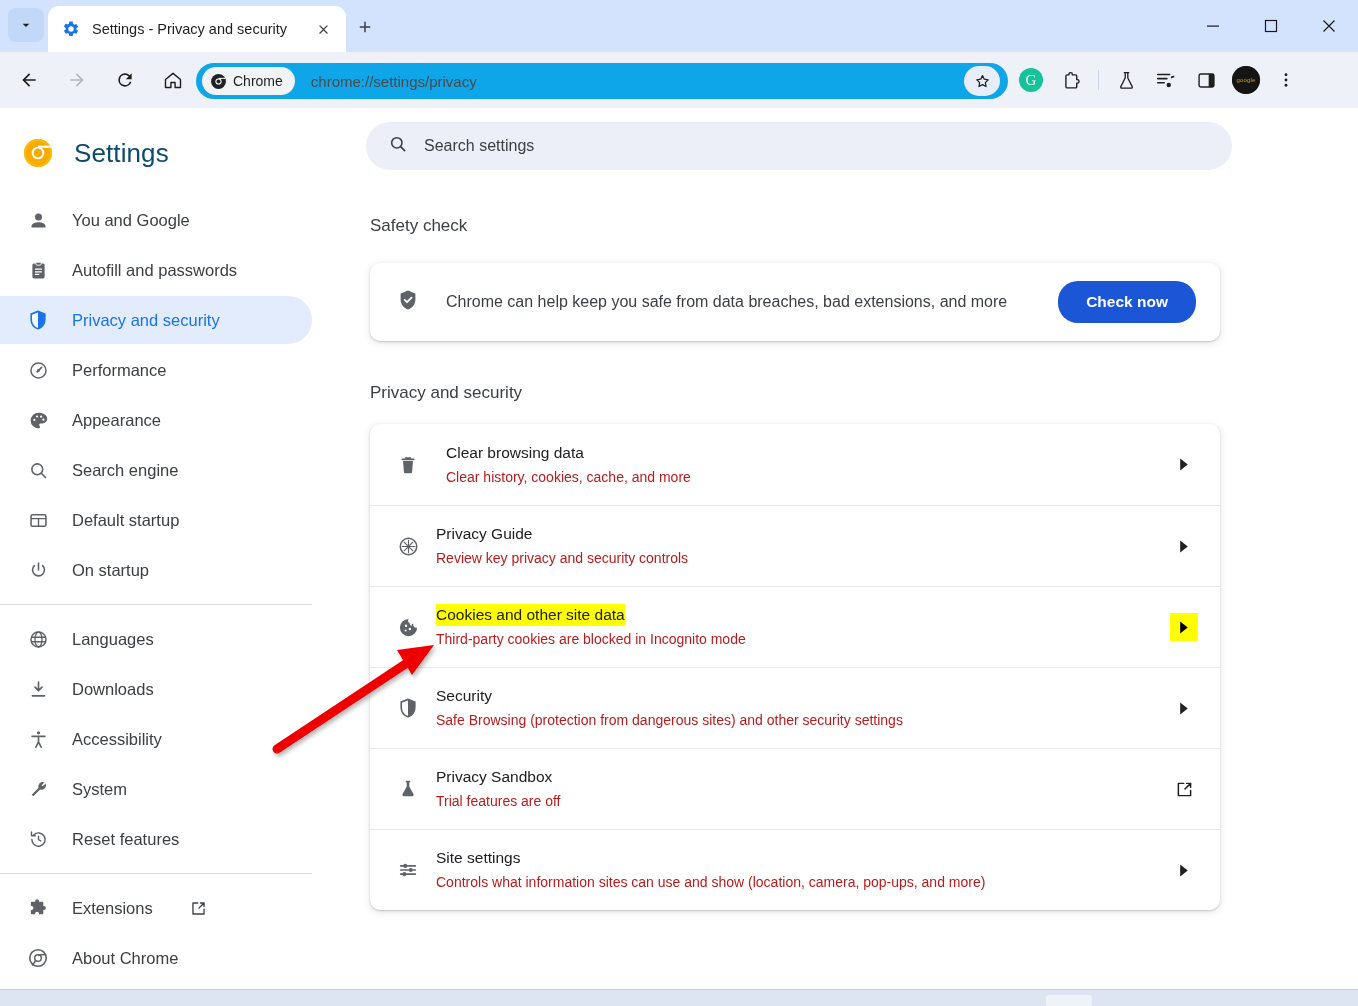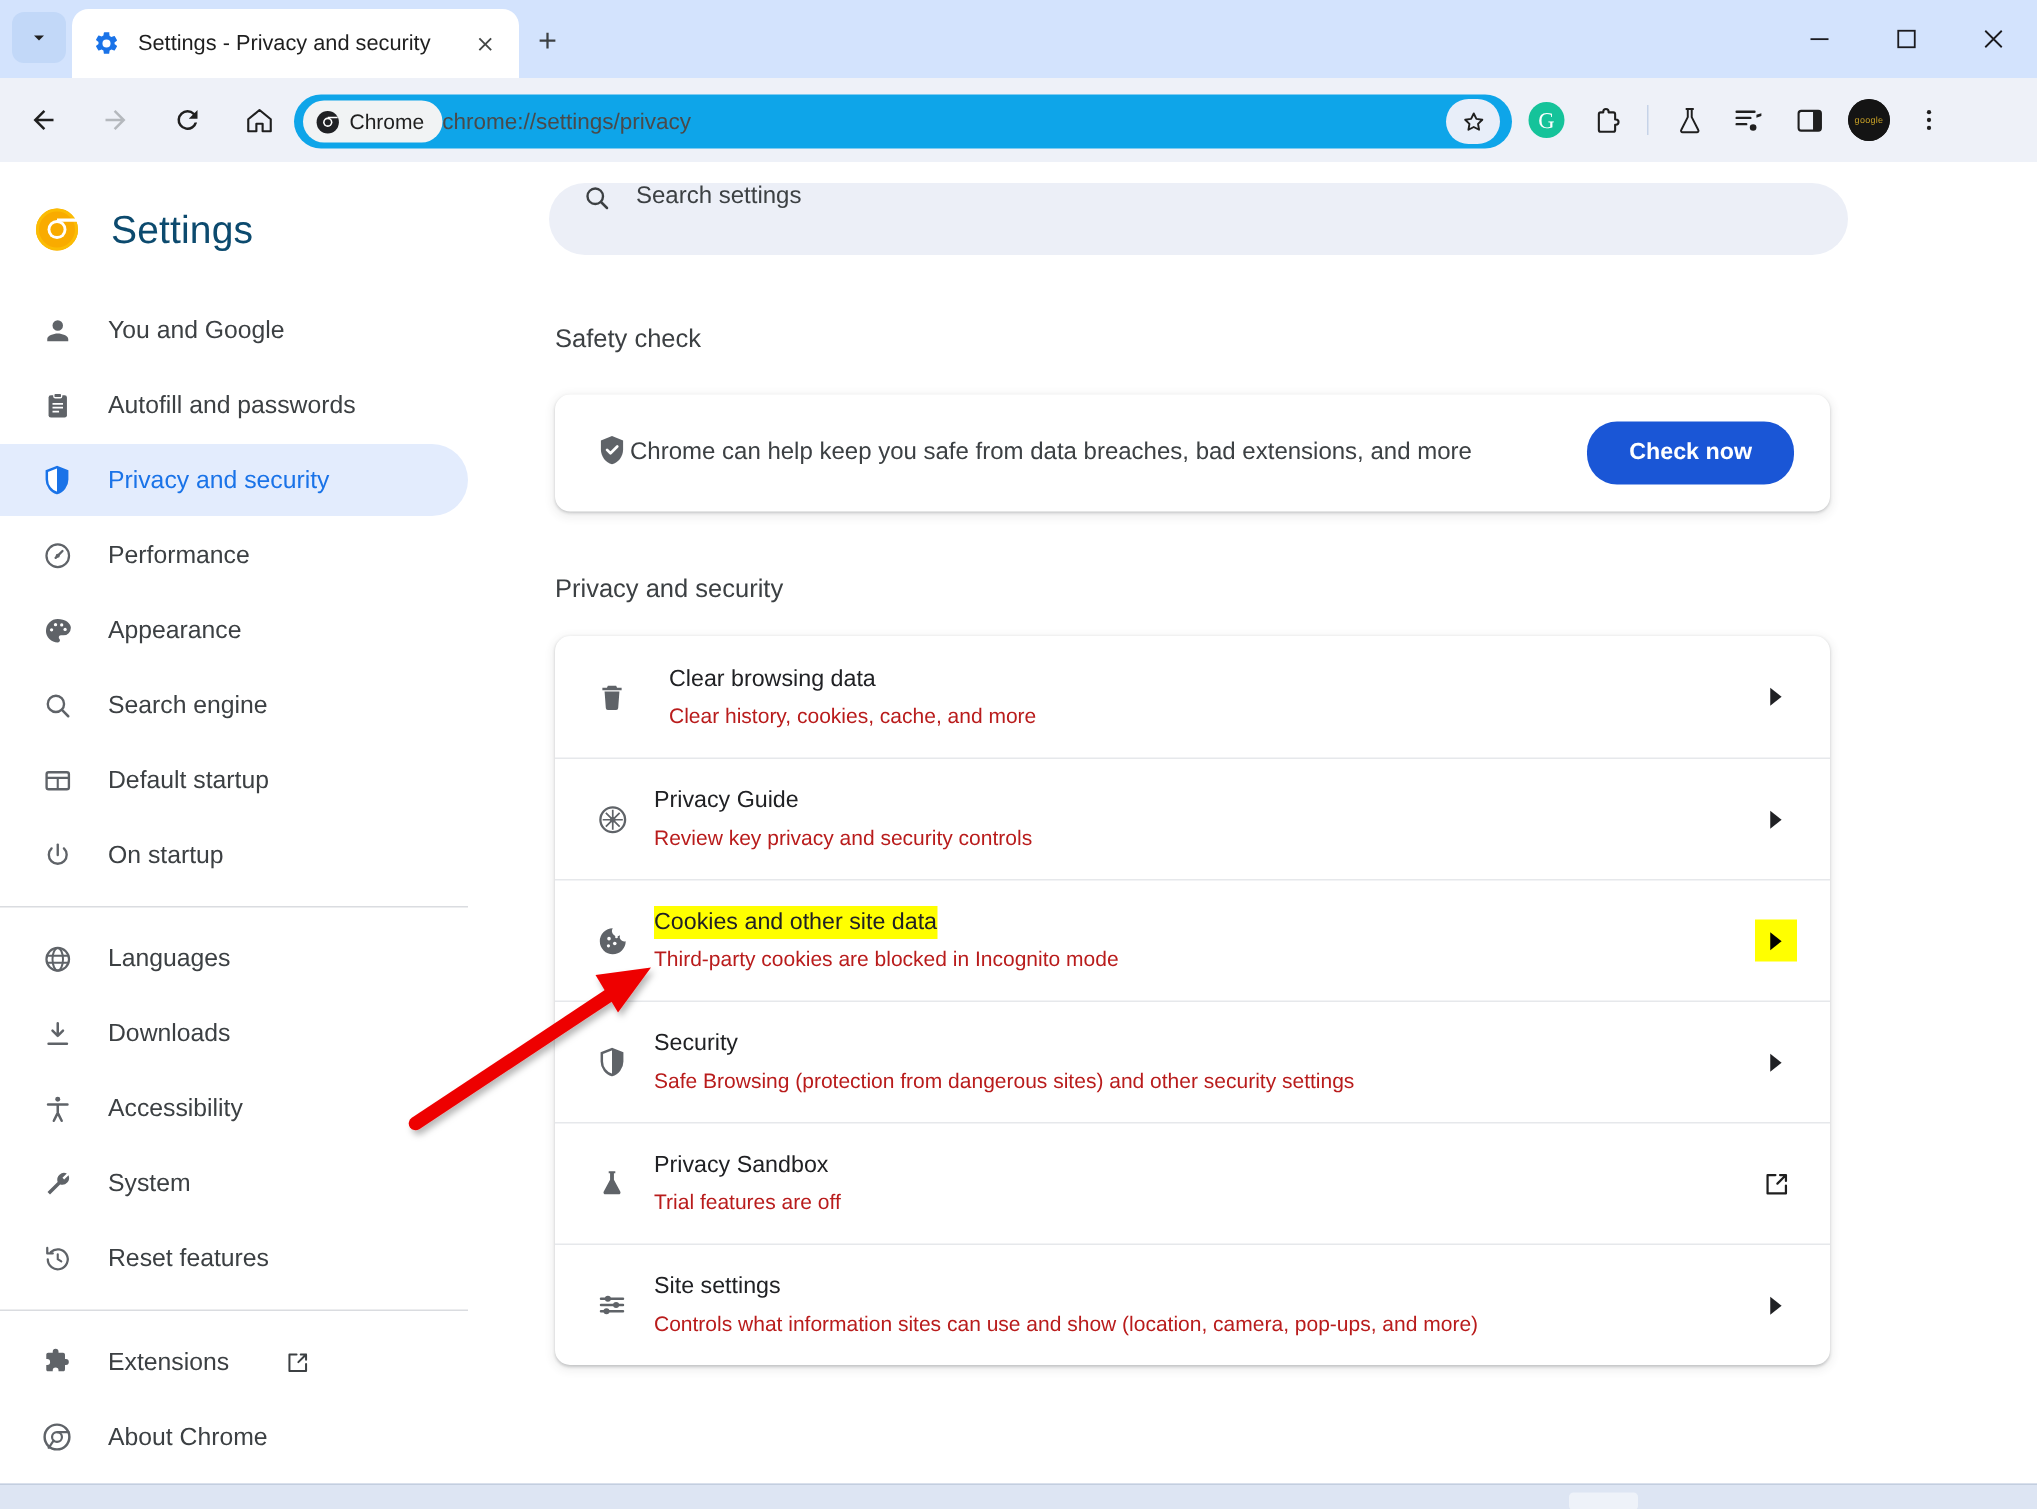--- a/index.html
+++ b/index.html
@@ -61,21 +61,21 @@
     position: absolute; left: 196px; top: 11px; width: 812px; height: 36px;
     background: #0ea5e9; border-radius: 18px; display: flex; align-items: center;
     padding-left: 6px;
   }
   .chrome-chip {
     height: 28px; border-radius: 14px; background: #f1f3f4;
     display: flex; align-items: center; gap: 6px; padding: 0 12px 0 8px;
     font-size: 14px; color: #1f1f1f;
   }
   .omni-url {
-    font-size: 15px; color: #4a4a4a; flex: 1 1 auto;
+    margin-left: 16px; font-size: 15px; color: #4a4a4a; flex: 1 1 auto;
     white-space: nowrap; overflow: hidden;
   }
   .star-btn {
     width: 36px; height: 30px; border-radius: 15px; background: #e8eef9;
     display: flex; align-items: center; justify-content: center;
     margin-right: 8px; color: #1f1f1f;
   }
   .toolbar-right {
     position: absolute; left: 1012px; top: 0; height: 56px;
     display: flex; align-items: center; gap: 2px;
@@ -107,35 +107,35 @@
   .nav-item .ico { width: 24px; height: 24px; flex: 0 0 24px; display:flex; align-items:center; justify-content:center; color: #5f6368; }
   .nav-item.selected { background: #e3ecfd; color: #1a73e8; }
   .nav-item.selected .ico { color: #1a73e8; }
   .nav-divider { height: 1px; background: #dadce0; margin: 10px 18px 10px 0; }
   .ext-link-ico { margin-left: 14px; color: #3c4043; display:flex; }
 
   
   .main { position: absolute; left: 330px; top: 0; width: 1028px; height: 881px; }
   .search-settings {
     position: absolute; left: 36px; top: 14px; width: 866px; height: 48px;
-    background: #eceff7; border-radius: 24px; display: flex; align-items: flex-start;
+    background: #eceff7; border-radius: 24px; display: flex; align-items: center;
     gap: 16px; padding-left: 22px;
   }
   .search-settings .ph { font-size: 16px; color: #3c4043; }
 
   .section-title {
     position: absolute; left: 40px; font-size: 17px; color: #3c4043; font-weight: 400;
   }
   .card {
     position: absolute; left: 370px; background: #fff; border-radius: 10px;
     box-shadow: 0 1px 2px rgba(60,64,67,.25), 0 2px 6px 2px rgba(60,64,67,.08);
     width: 850px;
   }
   #safety-card { top: 155px; height: 78px; }
-  .safety-row { display: flex; align-items: center; height: 78px; padding: 0 24px 0 26px; }
+  .safety-row { display: flex; align-items: center; height: 78px; padding: 0 24px 0 26px; gap: 26px; }
   .safety-text { flex: 1 1 auto; font-size: 16px; color: #3c4043; }
   .check-now {
     background: #1a56d6; color: #fff; border: none; border-radius: 20px;
     height: 42px; padding: 0 28px; font-size: 15.5px; font-weight: 700;
     font-family: "Liberation Sans", sans-serif;
   }
 
   #privacy-card { top: 316px; }
   .p-row {
     display: flex; align-items: center; min-height: 81px;

